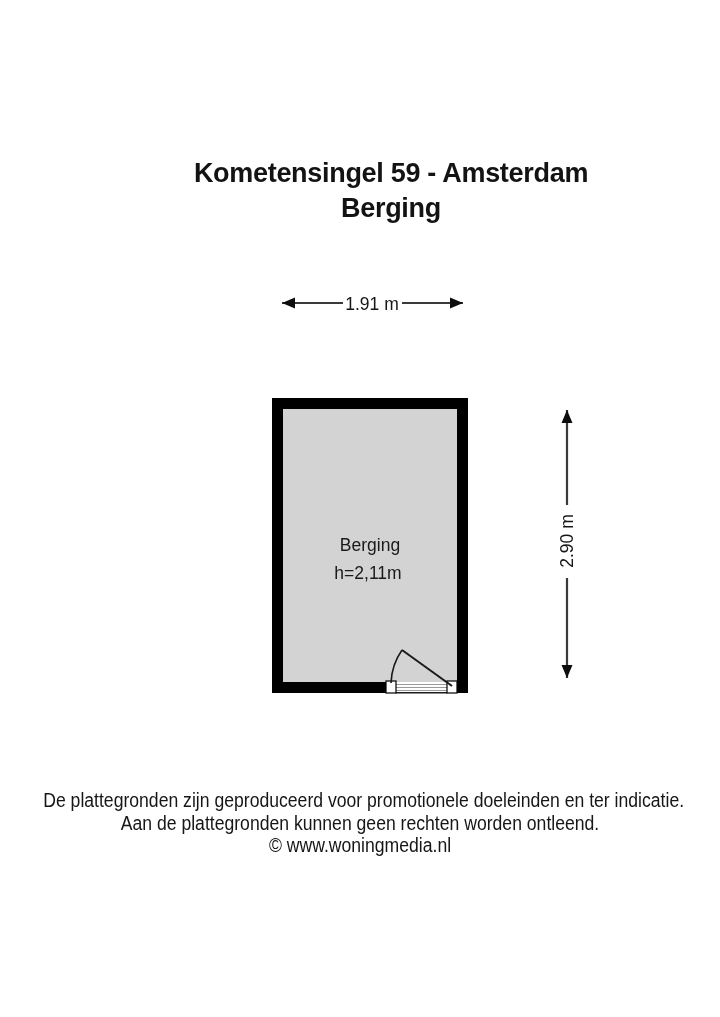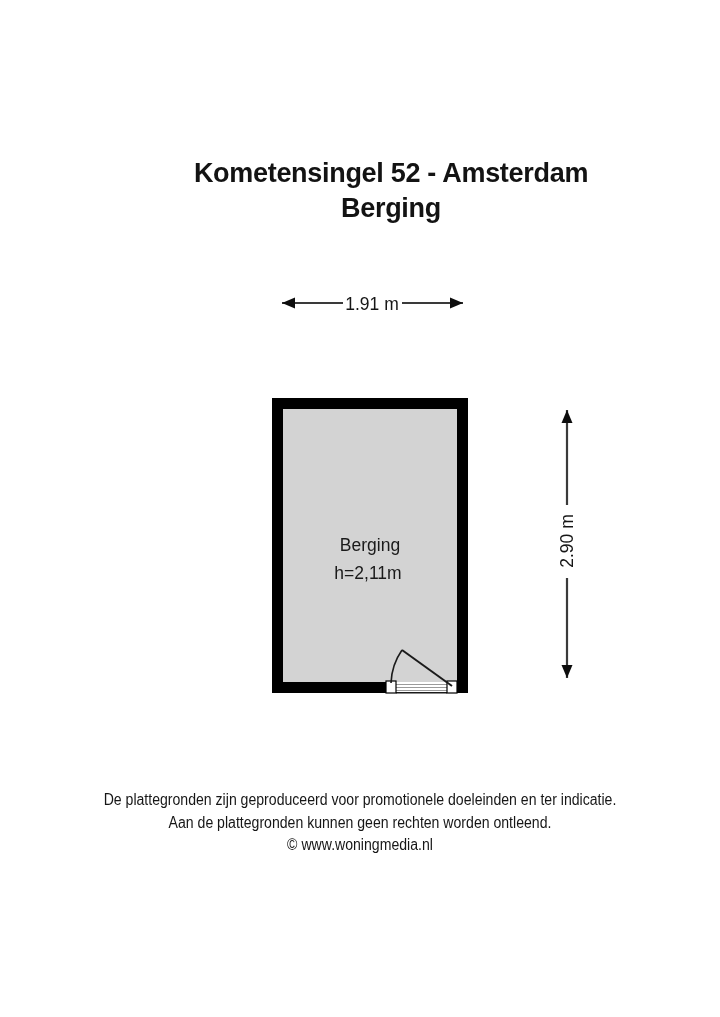--- a/index.html
+++ b/index.html
@@ -34,21 +34,21 @@
     top: 280px;
     width: 340px;
     height: 430px;
   }
   .footer-block {
     position: absolute;
     left: 0;
     top: 789px;
     width: 720px;
     text-align: center;
-    font-size: 16px;
+    font-size: 20px;
     line-height: 22.5px;
     color: #161616;
   }
   .footer-line {
     transform: scaleX(0.88);
     transform-origin: 50% 50%;
     white-space: nowrap;
   }
   .dim-text {
     font-size: 17.5px;
@@ -58,21 +58,21 @@
     font-size: 17.5px;
     fill: #1a1a1a;
   }
 </style>
 </head>
 <body>
 
 <div class="page">
 
   <div class="title-block">
-    <div>Kometensingel 52 - Amsterdam</div>
+    <div>Kometensingel 59 - Amsterdam</div>
     <div>Berging</div>
   </div>
 
   <svg class="plan-svg" viewBox="250 280 340 430">
 
     <g>
       <line x1="282" y1="303" x2="343" y2="303" stroke="#3a3a3a" stroke-width="2.2"></line>
       <line x1="402" y1="303" x2="463" y2="303" stroke="#3a3a3a" stroke-width="2.2"></line>
       <polygon points="282,303 295,297.5 295,308.5" fill="#0d0d0d"></polygon>
       <polygon points="463,303 450,297.5 450,308.5" fill="#0d0d0d"></polygon>

